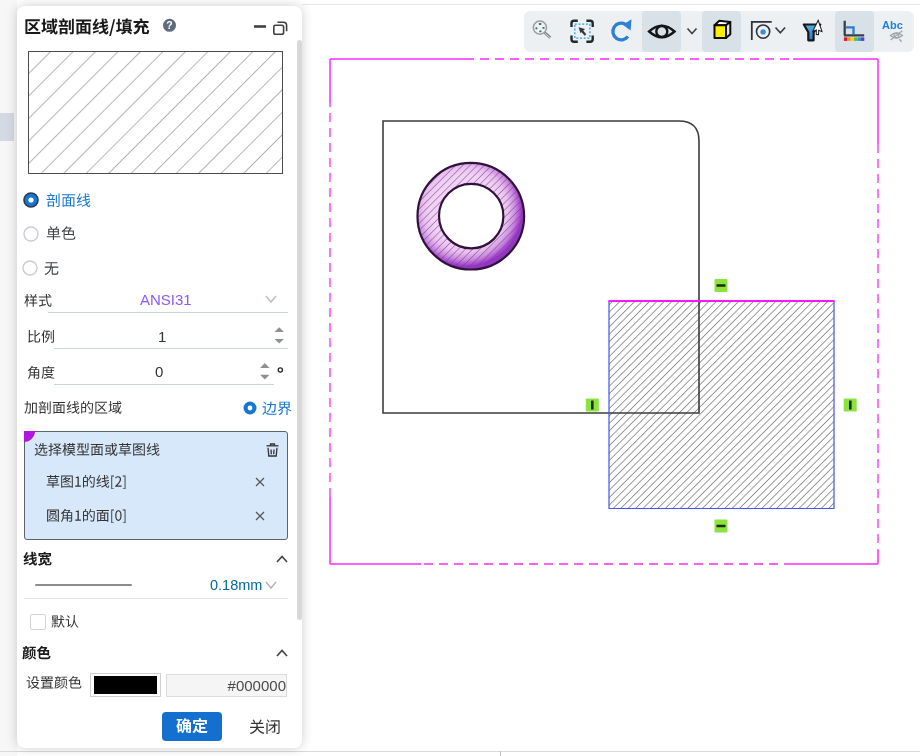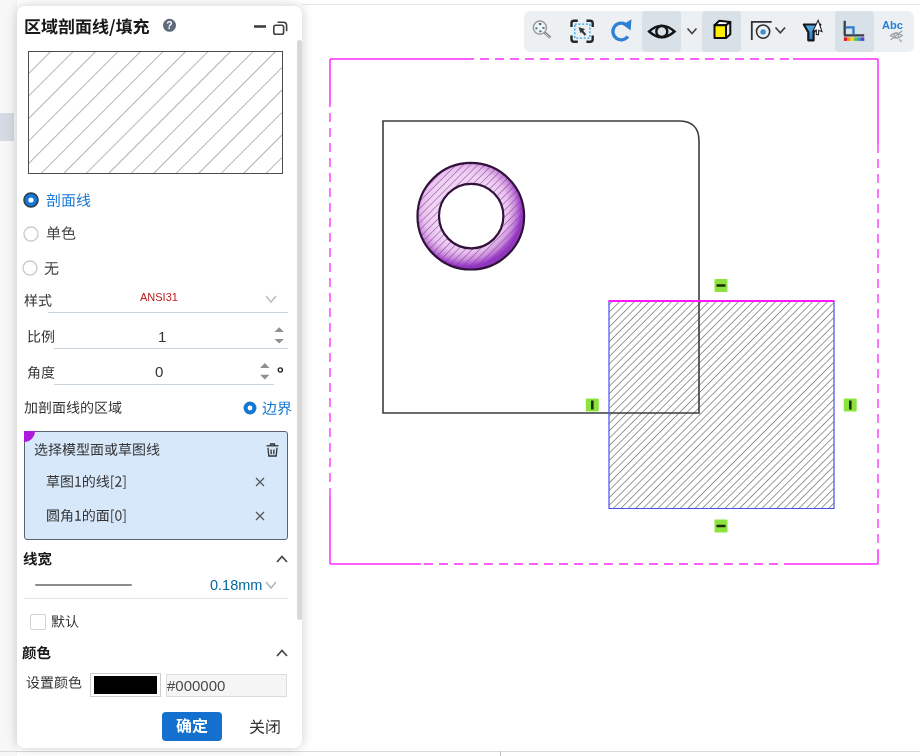--- a/index.html
+++ b/index.html
@@ -177,21 +177,21 @@
       <circle cx="8" cy="8" r="7" fill="#1677d2" stroke="#2d3b4e" stroke-width="1.6"></circle>
       <circle cx="8" cy="8" r="2.6" fill="#fff"></circle>
     </svg>
  <svg class="a" style="left:23px;top:226px" width="18" height="18">
       <circle cx="8" cy="8" r="7" fill="#fff" stroke="#c8ccd4" stroke-width="1.4"></circle>
     </svg>
  <svg class="a" style="left:22px;top:260px" width="18" height="18">
       <circle cx="8" cy="8" r="7" fill="#fff" stroke="#c8ccd4" stroke-width="1.4"></circle>
     </svg>
 
- <div class="a" style="left:140px;top:291px;font-size:11px;color:#b91c1c">ANSI31</div>
+ <div class="a" style="left:140px;top:291px;font-size:15px;color:#8b5cf6">ANSI31</div>
  <svg class="a" style="left:264px;top:294px" width="18" height="12">
       <polyline points="2,2 7,8 12,2" fill="none" stroke="#b9bfc6" stroke-width="1.5"></polyline>
     </svg>
  <div class="a" style="left:48px;top:312px;width:240px;height:1px;background:#c9d3dc"></div>
 
  <div class="a" style="left:158px;top:328px;font-size:15px;color:#333">1</div>
  <svg class="a" style="left:271px;top:325px" width="17" height="20">
    <path d="M8.2,2.2 L12.9,6.9 H3.5 Z" fill="#909090"></path>
       <path d="M8.2,18.6 L3.5,13.9 H12.9 Z" fill="#909090"></path>
  </svg>
@@ -243,21 +243,21 @@
  <div class="a" style="left:24px;top:598px;width:264px;height:1px;background:#e4e4e4"></div>
 
  <div class="a" style="left:30px;top:613.5px;width:16px;height:16px;border:1px solid #d2d2d2;border-radius:2px;background:#fff"></div>
 
  <svg class="a" style="left:275px;top:648px" width="14" height="10">
       <polyline points="2,8 7,2.5 12,8" fill="none" stroke="#454545" stroke-width="1.7"></polyline>
     </svg>
  <div class="a" style="left:90px;top:672.5px;width:70.5px;height:24.5px;border:1px solid #cfcfcf;background:#fff;padding:2.5px">
       <div style="width:100%;height:100%;background:#000"></div>
     </div>
- <div class="a" style="left:166px;top:674px;width:121px;height:22.5px;background:#f5f5f5;border:1px solid #dcdcdc;font-size:15px;color:#4a4a4a;text-align:left;line-height:21px">#000000</div>
+ <div class="a" style="left:166px;top:674px;width:121px;height:22.5px;background:#f5f5f5;border:1px solid #dcdcdc;font-size:15px;color:#4a4a4a;text-align:right;line-height:21px">#000000</div>
 
  <div class="a" style="left:162px;top:712px;width:60px;height:29px;background:#1470cf;border-radius:4px"></div>
 
  <div class="a" style="left:296.5px;top:40px;width:5px;height:580px;background:#d8d8d8;border-radius:2.5px"></div>
 <svg class="t" style="left:24px;top:15.1px" width="128" height="24" viewBox="0 0 128 24">
       <path transform="translate(0,17.9)" d="M15.8 -13.7H1.4V1.0H16.3V-0.9H3.4V-11.7H15.8ZM4.5 -9.5C5.6 -8.5 6.9 -7.5 8.2 -6.4C6.8 -5.1 5.3 -4.0 3.8 -3.2C4.2 -2.9 5.0 -2.1 5.3 -1.7C6.8 -2.6 8.3 -3.7 9.7 -5.0C11.1 -3.8 12.3 -2.6 13.1 -1.7L14.7 -3.2C13.8 -4.1 12.5 -5.3 11.1 -6.5C12.3 -7.7 13.3 -9.0 14.1 -10.4L12.2 -11.2C11.5 -10.0 10.6 -8.8 9.6 -7.8C8.3 -8.8 7.0 -9.8 5.9 -10.7Z M24.6 -7.6H25.9V-5.5H24.6ZM23.1 -9.1V-3.9H27.5V-9.1ZM17.4 -2.6 18.2 -0.5C19.6 -1.3 21.3 -2.2 22.8 -3.1L22.2 -4.9L21.0 -4.3V-8.4H22.3V-10.4H21.0V-14.2H19.1V-10.4H17.6V-8.4H19.1V-3.3C18.5 -3.0 17.9 -2.8 17.4 -2.6ZM31.2 -9.1C31.0 -8.0 30.7 -7.0 30.3 -6.0C30.2 -7.3 30.1 -8.7 30.0 -10.3H33.3V-12.1H32.6L33.3 -12.8C32.9 -13.3 32.1 -14.0 31.4 -14.4L30.3 -13.4C30.8 -13.1 31.3 -12.5 31.7 -12.1H30.0C29.9 -12.9 29.9 -13.7 30.0 -14.4H28.0L28.0 -12.1H22.6V-10.3H28.1C28.2 -7.6 28.4 -5.1 28.8 -3.1C28.6 -2.7 28.4 -2.4 28.1 -2.1L27.9 -3.5C25.8 -3.0 23.5 -2.5 22.1 -2.2L22.5 -0.3C24.0 -0.7 25.9 -1.2 27.7 -1.7C27.1 -1.0 26.4 -0.4 25.6 0.1C26.0 0.4 26.7 1.1 27.0 1.4C27.9 0.8 28.7 0.0 29.4 -0.8C29.9 0.6 30.7 1.5 31.6 1.5C32.9 1.5 33.4 0.9 33.7 -1.4C33.3 -1.6 32.7 -2.1 32.3 -2.5C32.2 -1.0 32.1 -0.4 31.9 -0.4C31.5 -0.4 31.1 -1.3 30.8 -2.8C31.8 -4.5 32.5 -6.5 33.1 -8.8Z M47.9 -14.1V-0.9C47.9 -0.6 47.8 -0.5 47.5 -0.5C47.3 -0.5 46.4 -0.5 45.5 -0.6C45.8 0.0 46.1 0.9 46.1 1.4C47.5 1.4 48.4 1.3 49.0 1.0C49.6 0.7 49.8 0.2 49.8 -0.9V-14.1ZM44.8 -12.6V-2.8H46.8V-12.6ZM38.0 -10.7H41.0C40.8 -9.8 40.4 -8.8 40.1 -7.9H37.8L38.9 -8.2C38.8 -8.9 38.4 -9.9 38.0 -10.7ZM38.1 -14.1C38.3 -13.6 38.5 -13.0 38.7 -12.5H35.1V-10.7H37.6L36.1 -10.3C36.5 -9.6 36.8 -8.6 37.0 -7.9H34.6V-6.1H44.2V-7.9H42.1C42.4 -8.7 42.8 -9.5 43.1 -10.3L41.6 -10.7H43.9V-12.5H40.7C40.5 -13.1 40.2 -13.9 39.9 -14.6ZM35.7 -4.9V1.5H37.7V0.7H41.4V1.4H43.5V-4.9ZM37.7 -1.0V-3.1H41.4V-1.0Z M58.1 -5.4H60.7V-4.1H58.1ZM58.1 -7.0V-8.1H60.7V-7.0ZM58.1 -2.5H60.7V-1.2H58.1ZM51.9 -13.5V-11.5H58.1C58.0 -11.0 57.9 -10.5 57.8 -10.0H52.5V1.5H54.5V0.7H64.4V1.5H66.4V-10.0H59.9L60.4 -11.5H67.2V-13.5ZM54.5 -1.2V-8.1H56.3V-1.2ZM64.4 -1.2H62.5V-8.1H64.4Z M68.8 -1.2 69.2 0.7C70.9 0.2 73.0 -0.6 74.9 -1.3L74.6 -2.9C72.5 -2.3 70.2 -1.6 68.8 -1.2ZM80.0 -13.2C80.7 -12.8 81.7 -12.1 82.1 -11.6L83.4 -12.8C82.9 -13.2 81.9 -13.9 81.2 -14.3ZM69.3 -7.0C69.5 -7.2 69.9 -7.3 71.4 -7.4C70.9 -6.6 70.4 -6.0 70.1 -5.8C69.6 -5.1 69.2 -4.8 68.7 -4.7C69.0 -4.2 69.3 -3.2 69.4 -2.9C69.8 -3.1 70.5 -3.3 74.7 -4.1C74.6 -4.5 74.7 -5.3 74.7 -5.8L72.0 -5.4C73.2 -6.8 74.3 -8.4 75.2 -10.0L73.6 -11.0C73.3 -10.4 72.9 -9.8 72.6 -9.2L71.1 -9.1C72.1 -10.4 73.0 -12.0 73.7 -13.5L71.8 -14.4C71.2 -12.5 70.0 -10.4 69.6 -9.9C69.3 -9.4 69.0 -9.0 68.6 -8.9C68.8 -8.4 69.2 -7.4 69.3 -7.0ZM82.7 -6.0C82.1 -5.2 81.5 -4.4 80.8 -3.8C80.6 -4.4 80.4 -5.2 80.3 -6.0L84.2 -6.7L83.9 -8.5L80.1 -7.8L79.9 -9.4L83.8 -10.0L83.5 -11.8L79.8 -11.2C79.7 -12.3 79.7 -13.4 79.7 -14.5H77.7C77.7 -13.3 77.7 -12.1 77.8 -10.9L75.3 -10.5L75.7 -8.7L77.9 -9.0L78.1 -7.4L75.0 -6.9L75.3 -5.0L78.3 -5.6C78.5 -4.5 78.8 -3.4 79.0 -2.5C77.6 -1.6 76.0 -0.9 74.4 -0.4C74.8 0.1 75.3 0.8 75.6 1.3C77.1 0.8 78.5 0.1 79.7 -0.7C80.4 0.7 81.2 1.5 82.3 1.5C83.7 1.5 84.2 1.0 84.6 -1.1C84.1 -1.4 83.5 -1.8 83.1 -2.3C83.0 -0.9 82.9 -0.5 82.6 -0.5C82.1 -0.5 81.7 -1.0 81.4 -1.9C82.5 -2.8 83.6 -3.9 84.4 -5.2Z M85.2 3.1H86.9L91.1 -13.7H89.5Z M92.0 -2.6 92.7 -0.6 97.5 -2.4V-1.6H100.3C99.4 -1.0 98.0 -0.3 96.9 0.1C97.3 0.5 97.9 1.1 98.2 1.5C99.5 1.0 101.3 0.1 102.4 -0.7L101.3 -1.6H104.2L103.3 -0.6C104.4 -0.0 106.0 0.9 106.8 1.5L108.1 0.2C107.4 -0.4 106.2 -1.0 105.2 -1.6H108.1V-3.3H106.8V-10.7H103.1L103.3 -11.5H107.7V-13.1H103.7L104.0 -14.3L101.8 -14.4L101.7 -13.1H98.0V-11.5H101.5L101.3 -10.7H98.8V-3.3H97.6L97.4 -4.3L95.8 -3.8V-8.6H97.5V-10.5H95.8V-14.2H93.9V-10.5H92.2V-8.6H93.9V-3.2C93.2 -3.0 92.5 -2.8 92.0 -2.6ZM100.6 -3.3V-4.0H104.9V-3.3ZM100.6 -7.6H104.9V-6.9H100.6ZM100.6 -8.6V-9.4H104.9V-8.6ZM100.6 -5.8H104.9V-5.1H100.6Z M111.1 -4.9C111.6 -5.1 112.1 -5.2 113.9 -5.3C113.6 -2.9 112.8 -1.3 109.3 -0.3C109.7 0.2 110.3 1.0 110.6 1.6C114.8 0.2 115.8 -2.1 116.1 -5.4L118.0 -5.5V-1.4C118.0 0.6 118.5 1.2 120.5 1.2C120.9 1.2 122.2 1.2 122.7 1.2C124.4 1.2 125.0 0.4 125.2 -2.5C124.6 -2.6 123.7 -3.0 123.2 -3.4C123.1 -1.1 123.0 -0.7 122.5 -0.7C122.1 -0.7 121.1 -0.7 120.9 -0.7C120.3 -0.7 120.2 -0.8 120.2 -1.4V-5.6L121.7 -5.7C122.1 -5.2 122.4 -4.8 122.6 -4.4L124.5 -5.6C123.6 -6.9 121.8 -8.7 120.3 -9.9L118.6 -8.9C119.1 -8.5 119.6 -8.0 120.1 -7.5L113.9 -7.3C114.7 -8.0 115.5 -9.0 116.3 -9.9H124.5V-11.9H117.3L118.8 -12.3C118.6 -13.0 118.0 -13.9 117.5 -14.6L115.4 -14.0C115.8 -13.4 116.3 -12.5 116.5 -11.9H109.6V-9.9H113.5C112.8 -8.9 111.9 -8.0 111.6 -7.8C111.2 -7.3 110.8 -7.1 110.4 -7.0C110.7 -6.4 111.0 -5.4 111.1 -4.9Z" fill="#1a1a1a"></path>
     </svg>
 <svg class="t" style="left:46px;top:189.8px" width="47" height="21" viewBox="0 0 47 21">
       <path transform="translate(0,15.8)" d="M12.5 -12.3V-0.2C12.5 0.0 12.4 0.1 12.2 0.1C12.0 0.1 11.2 0.1 10.3 0.1C10.5 0.4 10.6 0.9 10.7 1.1C11.9 1.2 12.6 1.1 13.0 0.9C13.4 0.8 13.6 0.4 13.6 -0.2V-12.3ZM9.8 -10.9V-2.5H10.9V-10.9ZM2.2 -9.4C2.5 -8.6 2.9 -7.5 3.1 -6.9L4.1 -7.2C4.0 -7.8 3.6 -8.8 3.1 -9.6ZM3.8 -12.4C4.1 -11.9 4.3 -11.3 4.5 -10.8H1.1V-9.8H8.6V-10.8H5.6C5.4 -11.3 5.1 -12.1 4.8 -12.6ZM6.6 -9.7C6.4 -8.8 5.9 -7.6 5.5 -6.8H0.6V-5.7H9.0V-6.8H6.6C7.0 -7.5 7.4 -8.5 7.8 -9.4ZM1.7 -4.4V1.1H2.8V0.4H6.9V1.0H8.1V-4.4ZM2.8 -0.6V-3.3H6.9V-0.6Z M20.8 -5.0H24.0V-3.3H20.8ZM20.8 -5.9V-7.6H24.0V-5.9ZM20.8 -2.4H24.0V-0.6H20.8ZM15.9 -11.6V-10.5H21.7C21.6 -9.9 21.4 -9.2 21.2 -8.6H16.6V1.2H17.6V0.4H27.3V1.2H28.4V-8.6H22.4L23.0 -10.5H29.2V-11.6ZM17.6 -0.6V-7.6H19.8V-0.6ZM27.3 -0.6H25.0V-7.6H27.3Z M30.8 -0.8 31.1 0.3C32.4 -0.1 34.2 -0.7 36.0 -1.2L35.8 -2.2C34.0 -1.6 32.1 -1.1 30.8 -0.8ZM40.6 -11.7C41.3 -11.3 42.3 -10.8 42.7 -10.3L43.4 -11.0C42.9 -11.4 42.0 -12.0 41.2 -12.3ZM31.1 -6.3C31.3 -6.5 31.6 -6.5 33.5 -6.8C32.8 -5.8 32.2 -5.1 31.9 -4.8C31.5 -4.2 31.1 -3.8 30.8 -3.8C30.9 -3.5 31.1 -3.0 31.2 -2.7C31.5 -2.9 32.0 -3.1 35.8 -3.8C35.7 -4.0 35.7 -4.5 35.8 -4.8L32.8 -4.2C33.9 -5.6 35.1 -7.2 36.0 -8.9L35.1 -9.4C34.8 -8.9 34.5 -8.3 34.1 -7.8L32.2 -7.6C33.1 -8.9 34.0 -10.5 34.6 -12.1L33.6 -12.6C33.0 -10.8 31.9 -8.8 31.6 -8.3C31.2 -7.8 31.0 -7.5 30.7 -7.4C30.8 -7.1 31.0 -6.6 31.1 -6.3ZM43.3 -5.2C42.7 -4.3 41.9 -3.4 40.9 -2.7C40.7 -3.5 40.5 -4.4 40.3 -5.5L44.1 -6.2L44.0 -7.2L40.2 -6.5C40.1 -7.1 40.0 -7.8 40.0 -8.5L43.7 -9.1L43.5 -10.0L39.9 -9.5C39.9 -10.5 39.9 -11.5 39.9 -12.6H38.8C38.8 -11.5 38.8 -10.4 38.9 -9.3L36.5 -9.0L36.7 -8.0L38.9 -8.3C39.0 -7.6 39.0 -7.0 39.1 -6.3L36.2 -5.8L36.4 -4.8L39.3 -5.3C39.4 -4.0 39.7 -2.9 40.0 -2.0C38.7 -1.1 37.2 -0.5 35.7 0.0C36.0 0.3 36.3 0.7 36.4 0.9C37.8 0.4 39.2 -0.2 40.4 -1.0C41.0 0.4 41.8 1.2 42.9 1.2C43.9 1.2 44.2 0.7 44.4 -1.0C44.2 -1.1 43.8 -1.4 43.6 -1.6C43.5 -0.3 43.4 0.1 43.0 0.1C42.3 0.1 41.8 -0.6 41.3 -1.6C42.5 -2.5 43.5 -3.6 44.2 -4.8Z" fill="#1677d2"></path>
     </svg>

